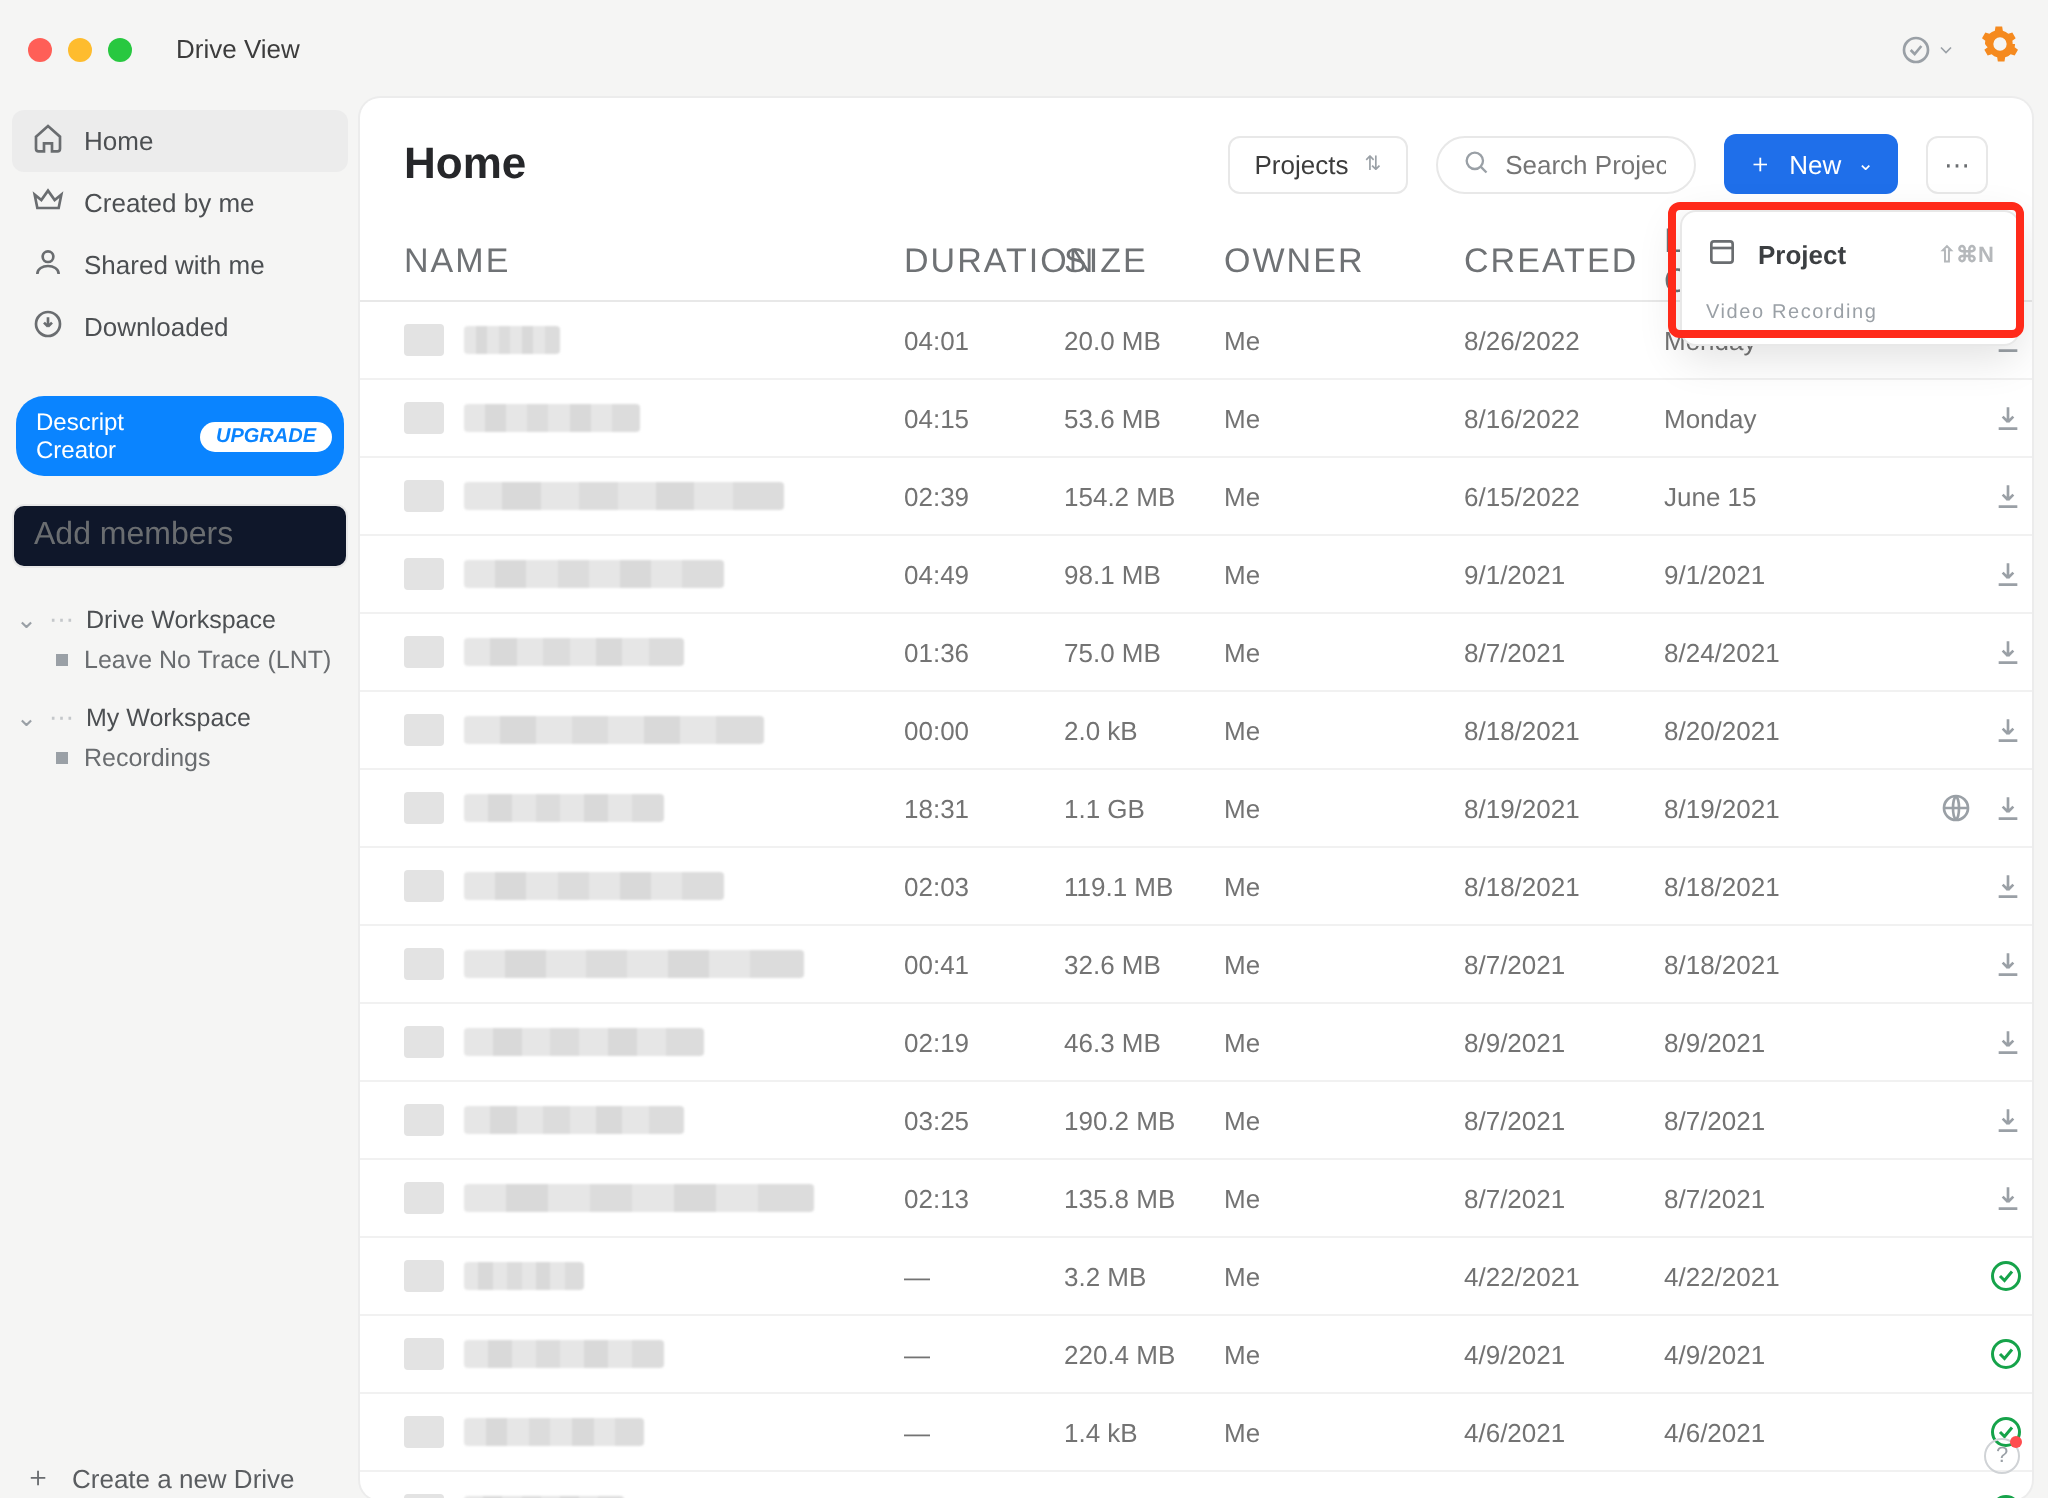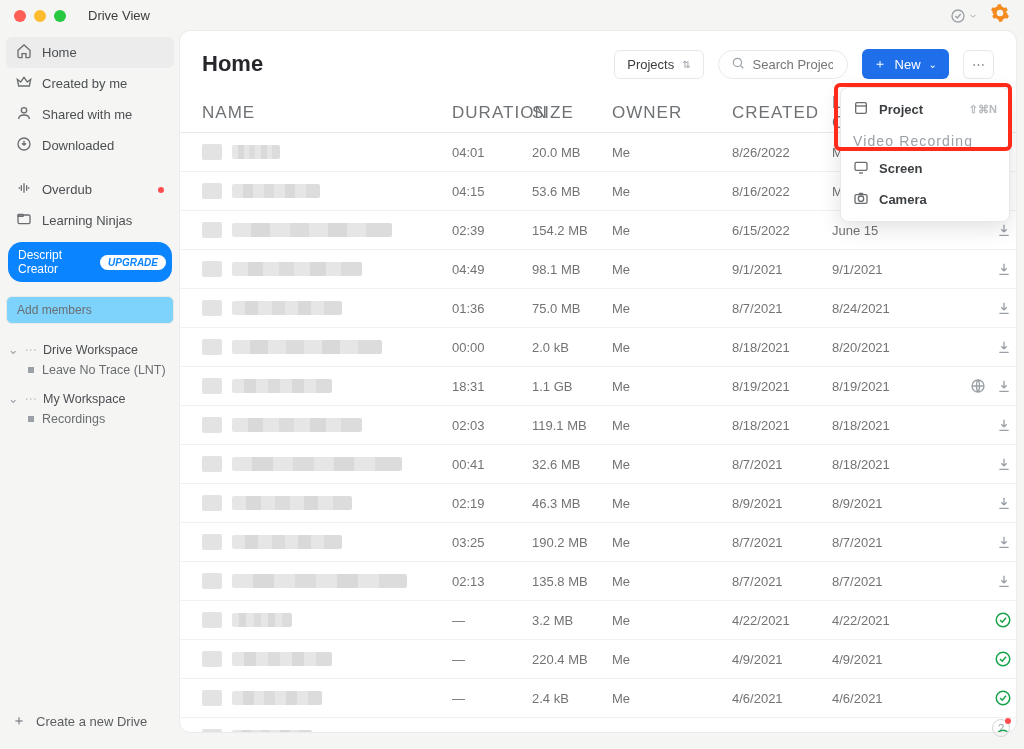--- a/index.html
+++ b/index.html
@@ -22,21 +22,21 @@
     width: 1024px; height: 749px;
     font-family: -apple-system, "Helvetica Neue", Arial, sans-serif;
     font-size: 13px;
     color: var(--text);
     background: var(--bg);
     overflow: hidden;
     position: relative;
   }
   
   .titlebar {
-    height: 31px;
+    height: 49px;
     display: flex;
     align-items: center;
     padding: 0 14px;
     gap: 8px;
   }
   .traffic { display:flex; gap:8px; align-items:center; margin-right: 14px;}
   .traffic .dot { width:12px; height:12px; border-radius:50%; }
   .dot.red { background:#ff5f57; }
   .dot.yellow { background:#febc2e; }
   .dot.green { background:#28c840; }
@@ -67,21 +67,21 @@
   .nav-item .ico { width:16px; text-align:center; color:#6a6d70; }
   .nav-item .dot-right { margin-left:auto; width:6px; height:6px; border-radius:50%; background:#ff4d4f; }
   .nav-sep { height:1px; background:transparent; margin:6px 4px; }
   .badge-row {
     display:flex; align-items:center; gap:8px; padding:6px;
     background: #0a84ff; color:white; border-radius: 14px;
     margin: 6px 2px;
     font-size:12px; font-weight:500;
   }
   .badge-row .pill { background:white; color:#0a84ff; border-radius: 10px; padding:2px 8px; font-size:10px; font-weight:600;font-style:italic; }
-  .add-members { margin-top:8px; border:1px solid var(--line); background:#7dd3fc; border-radius:6px; padding:6px 10px; font-size:12px; color:#6a6d70; display:inline-block; }
+  .add-members { margin-top:8px; border:1px solid var(--line); background:#0f172a; border-radius:6px; padding:6px 10px; font-size:16px; color:#6a6d70; display:inline-block; }
   .tree { margin-top: 14px; font-size:12.5px; color:#4c4f52; }
   .tree-item { display:flex; align-items:center; gap:6px; padding:4px 2px; }
   .tree-sub { padding-left: 22px; display:flex; align-items:center; gap:8px; color:#6a6d70; font-size:12.5px; margin-top:2px; }
   .tree-sub .sq { width:6px; height:6px; background:#9aa0a6; }
   .sidebar-bottom {
     position:absolute; bottom:10px; left:12px;
     display:flex; align-items:center; gap:10px; color:#5a5d60;
     font-size:13px;
   }
   .plus-ico { font-size:14px; color:#6a6d70; }
@@ -158,21 +158,21 @@
     width: 170px;
     background: white;
     border:1px solid var(--line);
     border-radius: 8px;
     box-shadow: 0 6px 22px rgba(0,0,0,0.12);
     padding: 6px 0;
     z-index: 50;
   }
   .dd-item { display:flex; align-items:center; gap:10px; padding:6px 12px; font-size:13px; color:#3c3f42;font-weight:bold; }
   .dd-item .kbd { margin-left:auto; font-size:11px; color:#b5b8bb; }
-  .dd-header { font-size:14px; letter-spacing:.08em; color:#9aa0a6; padding: 8px 12px 4px 12px; }
+  .dd-header { font-size:10px; letter-spacing:.08em; color:#9aa0a6; padding: 8px 12px 4px 12px; }
 
   
   .highlight-rect {
     position:absolute;
     border: 4px solid var(--highlight);
     border-radius: 6px;
     pointer-events: none;
     z-index: 60;
   }
   .help-badge {
@@ -240,36 +240,20 @@
         </div>
         <div class="nav-item">
           <span class="ico"><svg width="16" height="16" viewBox="0 0 24 24" fill="none" stroke="currentColor" stroke-width="2">
               <circle cx="12" cy="12" r="9"></circle>
               <path d="M12 7v7m0 0l-3-3m3 3l3-3"></path>
             </svg></span>
                  <span>Downloaded</span>
         </div>
       </div>
     <div class="nav-sep"></div>
-    <div id="extra-list">
-        <div class="nav-item">
-          <span class="ico"><svg width="16" height="16" viewBox="0 0 24 24" fill="none" stroke="currentColor" stroke-width="2">
-              <path d="M4 12h2M8 8v8M12 5v14M16 8v8M20 12h-2"></path>
-            </svg></span>
-                 <span>Overdub</span>
-                 <span class="dot-right"></span>
-        </div>
-        <div class="nav-item">
-          <span class="ico"><svg width="16" height="16" viewBox="0 0 24 24" fill="none" stroke="currentColor" stroke-width="2">
-              <rect x="3" y="6" width="18" height="13" rx="2"></rect>
-              <rect x="3" y="5" width="8" height="3" rx="1"></rect>
-            </svg></span>
-                 <span>Learning Ninjas</span>
-                 </div>
-      </div>
 
     <div class="badge-row">
       <span style="padding-left:4px;">Descript Creator</span>
       <span class="pill">UPGRADE</span>
     </div>
 
     <div class="add-members">Add members</div>
 
     <div class="tree" id="tree-list">
         <div class="tree-item">
@@ -598,21 +582,21 @@
                 </svg>
               </span>
             </div>
           </div>
           <div class="trow">
     <div class="name-cell">
       <div class="thumb"></div>
       <div class="blur-block" style="width:90px"></div>
     </div>
     <div>—</div>
-    <div>2.4 kB</div>
+    <div>1.4 kB</div>
     <div>Me</div>
     <div>4/6/2021</div>
     <div>4/6/2021</div>
     <div class="actions">
               <span class="check-ico">
                 <svg width="18" height="18" viewBox="0 0 24 24" fill="none" stroke="#16a34a" stroke-width="2">
                   <circle cx="12" cy="12" r="9"></circle>
                   <path d="M8 12l3 3 5-6"></path>
                 </svg>
               </span>
@@ -645,36 +629,19 @@
         <span>
           <svg width="16" height="16" viewBox="0 0 24 24" fill="none" stroke="#6a6d70" stroke-width="2">
               <rect x="4" y="4" width="16" height="16" rx="2"></rect>
               <path d="M4 9h16"></path>
             </svg>
         </span>
         <span>Project</span>
         <span class="kbd">⇧⌘N</span>
       </div>
       <div class="dd-header">Video Recording</div>
-      <div id="dd-items">
-          <div class="dd-item">
-            <span><svg width="16" height="16" viewBox="0 0 24 24" fill="none" stroke="#6a6d70" stroke-width="2">
-                <rect x="3" y="5" width="18" height="12" rx="2"></rect>
-                <path d="M9 21h6"></path>
-              </svg></span>
-               <span>Screen</span>
-          </div>
-          <div class="dd-item">
-            <span><svg width="16" height="16" viewBox="0 0 24 24" fill="none" stroke="#6a6d70" stroke-width="2">
-                <rect x="3" y="7" width="18" height="13" rx="2"></rect>
-                <circle cx="12" cy="13" r="4"></circle>
-                <path d="M9 7l1-2h4l1 2"></path>
-              </svg></span>
-               <span>Camera</span>
-          </div>
-        </div>
     </div>
 
     <div class="highlight-rect" style="top:52px; right:4px; width:178px; height:68px;"></div>
   </div>
 </div>
 
 <div class="help-badge">?</div>
 
 </body></html>

